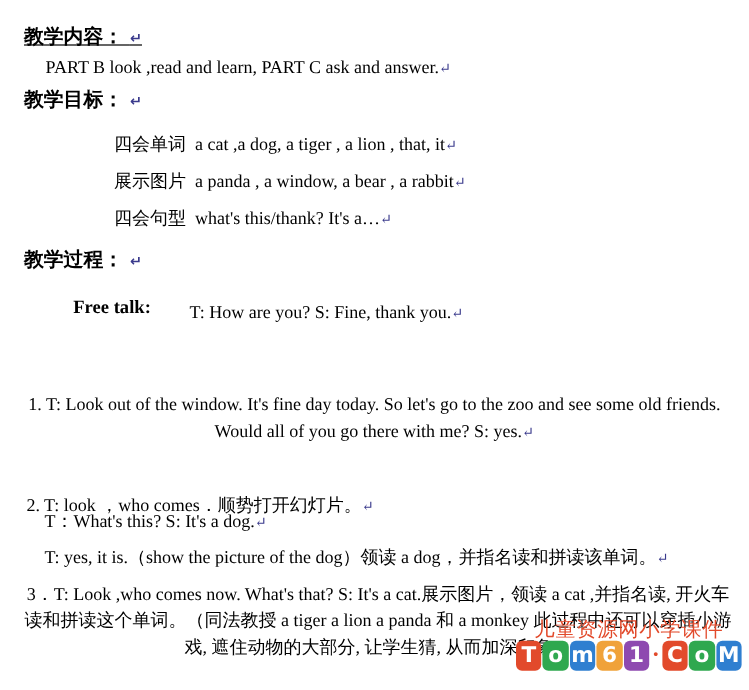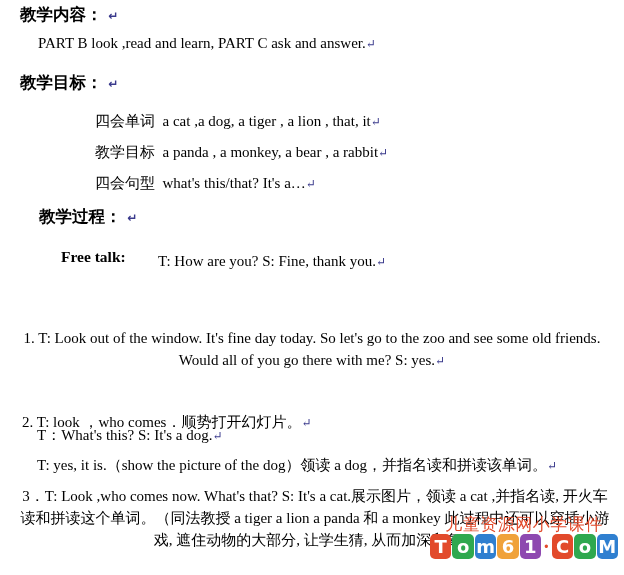--- a/index.html
+++ b/index.html
@@ -37,27 +37,27 @@
   .body-line {
     font-size: 15px;
     line-height: 1.5;
   }
   .pilcrow {
     color: #3a3a8c;
     font-size: 12px;
     vertical-align: baseline;
   }
   
-  #h-content { position: absolute; left: 20px; top: 4px; }
-  #content-line { position: absolute; left: 38px; top: 32px; text-align: right; }
+  #h-content { position: absolute; left: 20px; top: 20px; text-decoration: underline; }
+  #content-line { position: absolute; left: 38px; top: 46px; text-align: right; }
   #h-goal { position: absolute; left: 20px; top: 72px; }
   #goal1 { position: absolute; left: 95px; top: 110px; text-align: center; }
   #goal2 { position: absolute; left: 95px; top: 141px; }
   #goal3 { position: absolute; left: 95px; top: 172px; }
-  #h-process { position: absolute; left: 20px; top: 206px; margin-left: 19px; }
+  #h-process { position: absolute; left: 20px; top: 206px; }
   #freetalk { position: absolute; left: 37px; top: 248px; margin-left: 24px; }
   #freetalk-text { position: absolute; left: 148px; top: 250px; margin-left: 10px; }
   #presentation { position: absolute; left: 37px; top: 292px; }
   #p1 { position: absolute; left: 18px; top: 328px; width: 588px; text-align: center; }
   #p2 { position: absolute; left: 22px; top: 412px; }
   #p3 { position: absolute; left: 37px; top: 425px; }
   #p4 { position: absolute; left: 37px; top: 455px; }
   #p5 { position: absolute; left: 18px; top: 486px; width: 594px; text-align: center; }
   .wrap-text {
     font-size: 15px;
@@ -127,27 +127,27 @@
     <span>教学目标：</span>
     <span class="pilcrow">↵</span>
   </div>
 
   <div id="goal1" class="body-line">
     <span>四会单词</span>
     &nbsp;<span>a cat ,a dog, a tiger , a lion , that, it</span><span class="pilcrow">↵</span>
   </div>
 
   <div id="goal2" class="body-line">
-    <span>教学目标</span>
-    &nbsp;<span>a panda , a monkey, a bear , a rabbit</span><span class="pilcrow">↵</span>
+    <span>展示图片</span>
+    &nbsp;<span>a panda , a window, a bear , a rabbit</span><span class="pilcrow">↵</span>
   </div>
 
   <div id="goal3" class="body-line">
     <span>四会句型</span>
-    &nbsp;<span>what's this/that? It's a…</span><span class="pilcrow">↵</span>
+    &nbsp;<span>what's this/thank? It's a…</span><span class="pilcrow">↵</span>
   </div>
 
   <div id="h-process" class="heading">
     <span>教学过程：</span>
     <span class="pilcrow">↵</span>
   </div>
 
   <div id="freetalk" class="sub-heading">
     <span>Free talk:</span>
   </div>

